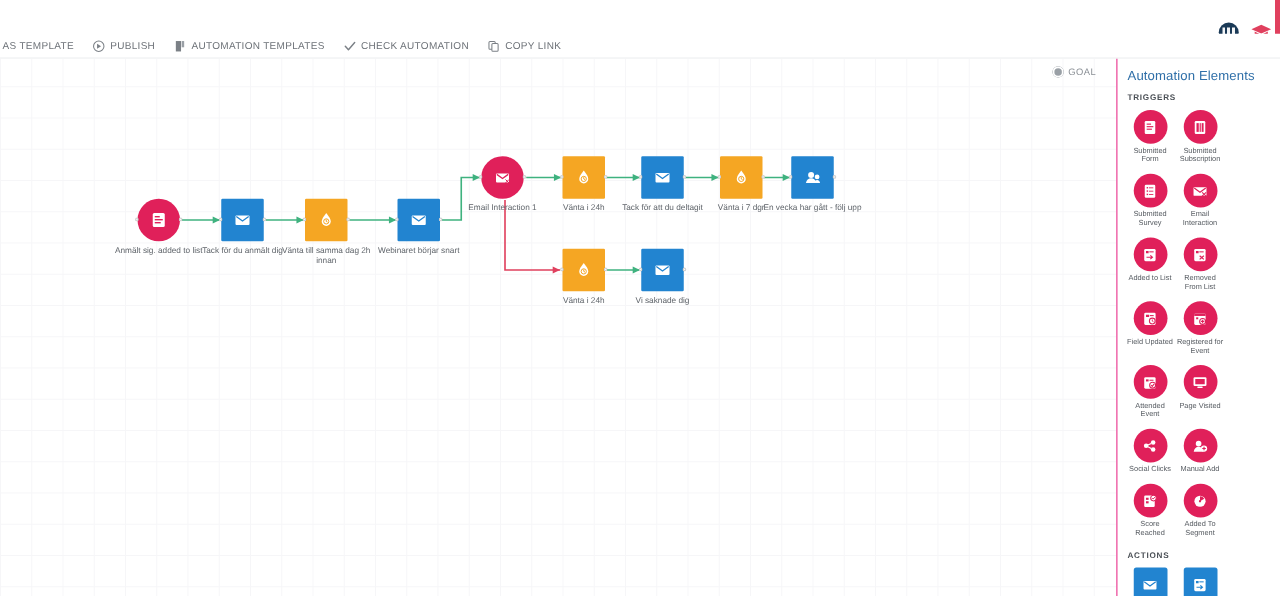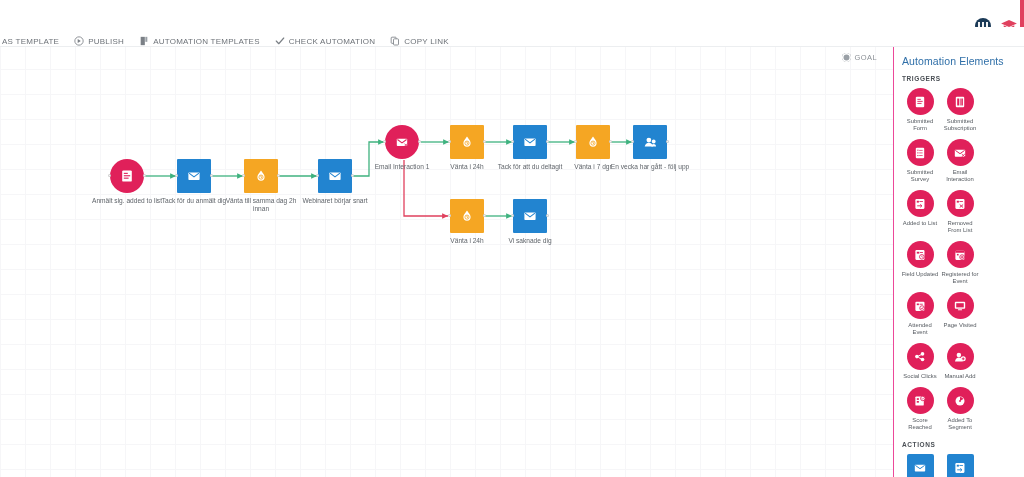--- a/index.html
+++ b/index.html
@@ -33,21 +33,21 @@
   }
   .cap-icon { width:18px; height:14px; position:relative; }
   .cap-icon svg{ display:block; }
   .edge-stripe{
     position:absolute; right:0; top:0; width:4px; height:30px; background:#e0405e;
   }
 
   
   .toolbar{
     position:absolute; left:0; top:27px; width:1024px; height:20px;
-    display:flex; align-items:flex-end; gap:0px;
+    display:flex; align-items:center; gap:0px;
     padding-left:0px;
     border-bottom:1px solid #eceef0;
     background:#fff;
   }
   .tb-item{
     display:flex; align-items:center; gap:4px;
     font-size:8px; letter-spacing:.25px; color:#6d7278;
     padding:0 9px 0 0; margin-right:6px; white-space:nowrap;
     text-transform:uppercase;
   }

